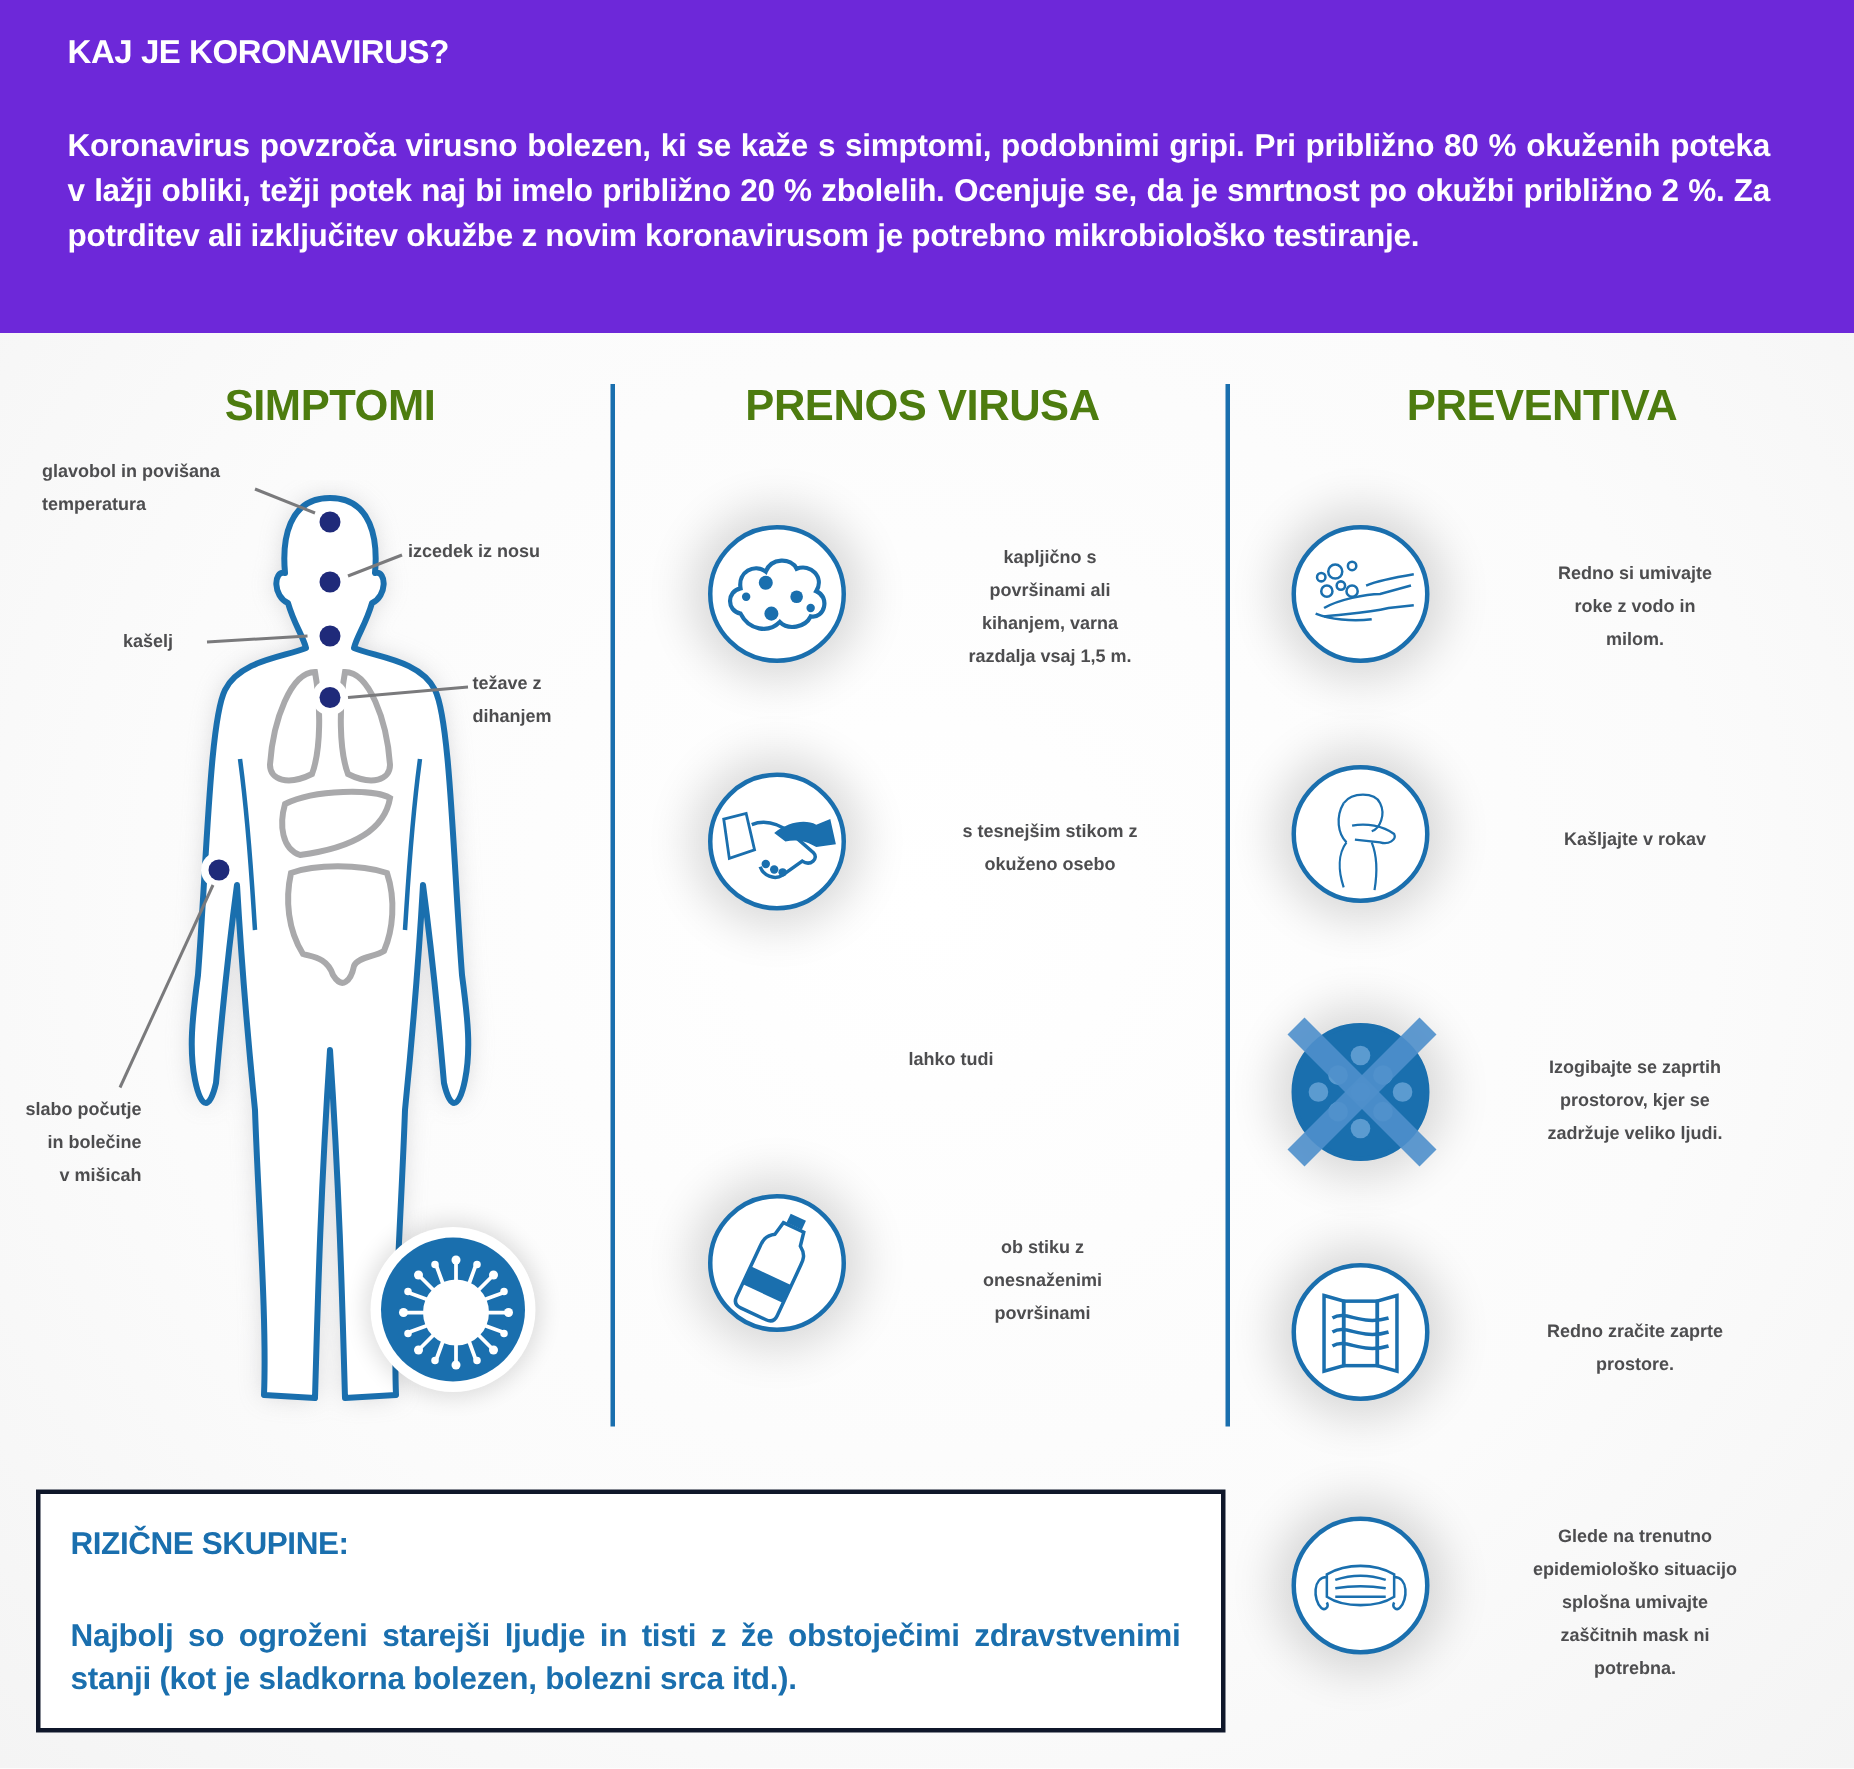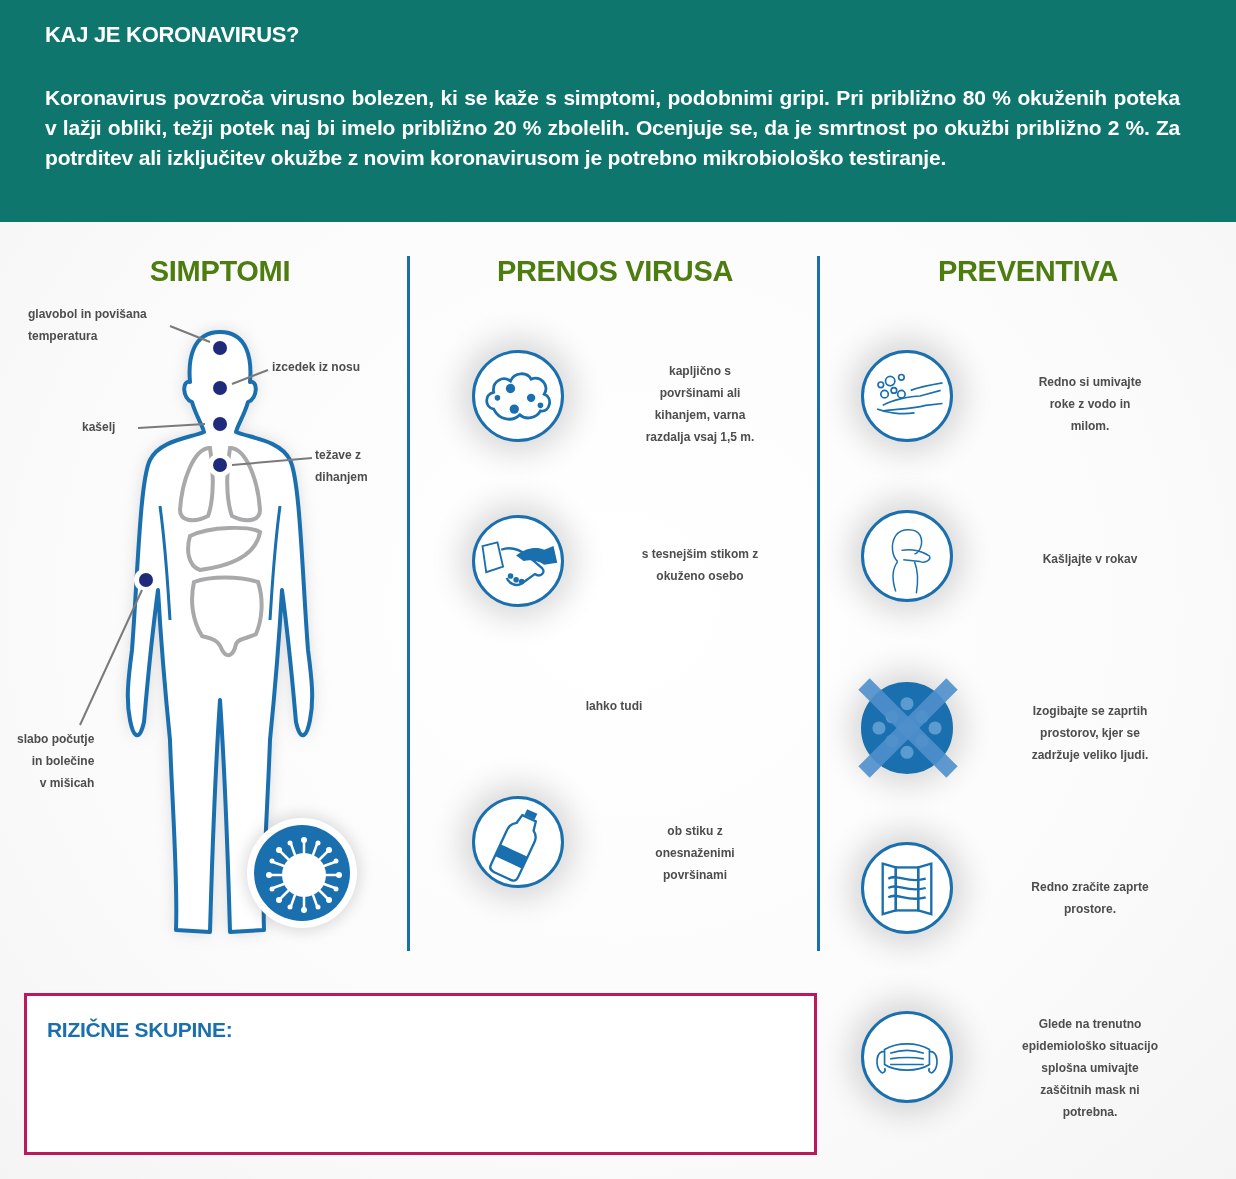--- a/index.html
+++ b/index.html
@@ -1,37 +1,37 @@
 <!DOCTYPE html>
 <html><head>
 <meta charset="utf-8">
 <style>
   * { box-sizing: border-box; margin: 0; padding: 0; }
   html, body { width: 1236px; height: 1179px; background: #ffffff; overflow: hidden; }
   body { font-family: "Liberation Sans", "DejaVu Sans", sans-serif; color: #4a4a4c; position: relative; }
 
-  .header { position: absolute; left: 0; top: 0; width: 1236px; height: 278px; background: #0f766e; color: #fff; }
+  .header { position: absolute; left: 0; top: 0; width: 1236px; height: 278px; background: #6d28d9; color: #fff; }
   .header h1 { position: absolute; left: 45px; top: 22px; font-size: 22px; font-weight: bold; letter-spacing: -0.3px; }
   .header p { position: absolute; left: 45px; top: 83px; width: 1135px; font-size: 21px; font-weight: bold; line-height: 30px; text-align: justify; letter-spacing: -0.2px; }
 
   .main { position: absolute; left: 0; top: 222px; width: 1236px; height: 957px;
           background: radial-gradient(ellipse at 50% 40%, #ffffff 0%, #fbfbfb 60%, #f4f4f4 100%); }
 
   .divider { position: absolute; top: 256px; width: 3px; height: 695px; background: #1a6fae; }
 
   .col-title { position: absolute; font-size: 29px; font-weight: bold; color: #4d7c0f; letter-spacing: -0.3px; text-align: center; }
 
   .label { position: absolute; font-size: 12px; font-weight: bold; color: #4d4d4f; line-height: 22px; }
   .center { text-align: center; }
 
   .icon-circle { position: absolute; width: 92px; height: 92px; border-radius: 50%; background: #fff;
                  border: 3px solid #1a6fae; box-shadow: 0 0 30px 12px rgba(0,0,0,0.14); overflow: hidden; }
   .icon-circle svg { width: 100%; height: 100%; display: block; }
 
-  .risk-box { position: absolute; left: 24px; top: 993px; width: 793px; height: 162px; border: 3px solid #be185d; background: #fff; }
+  .risk-box { position: absolute; left: 24px; top: 993px; width: 793px; height: 162px; border: 3px solid #0f172a; background: #fff; }
   .risk-box h2 { position: absolute; left: 20px; top: 22px; font-size: 21px; font-weight: bold; color: #1a6fae; letter-spacing: -0.3px; }
   .risk-box p { position: absolute; left: 20px; top: 80px; width: 740px; font-size: 21px; font-weight: bold; color: #1a6fae; line-height: 29px; text-align: justify; letter-spacing: -0.2px; }
 
   .body-figure { position: absolute; left: 110px; top: 320px; width: 240px; height: 630px; }
   .virus-badge { position: absolute; left: 247px; top: 818px; width: 110px; height: 110px; border-radius: 50%; background: #fff;
                  box-shadow: 0 0 14px 4px rgba(0,0,0,0.12); }
   .virus-badge .inner { position: absolute; left: 7px; top: 7px; width: 96px; height: 96px; border-radius: 50%; background: #1a6fae; overflow: hidden; }
 </style>
 </head>
 <body>
@@ -176,21 +176,21 @@
     <circle cx="38" cy="62" r="3" fill="#1a6fae"></circle>
       <circle cx="44" cy="66" r="3" fill="#1a6fae"></circle>
       <circle cx="50" cy="68" r="3" fill="#1a6fae"></circle>
   </svg>
 </div>
 <div class="label center" style="left:600px; top:543px; width:200px;text-align:center;">
   <div>s tesnejšim stikom z</div>
   <div>okuženo osebo</div>
 </div>
 
-<div class="label center" style="left:514px; top:695px; width:200px;text-align:center;">lahko tudi</div>
+<div class="label center" style="left:534px; top:695px; width:200px;text-align:center;">lahko tudi</div>
 
 <div class="icon-circle" style="left:472px; top:796px;">
   <svg viewBox="0 0 92 92">
     <g transform="rotate(25 46 46)">
       <rect x="40" y="10" width="12" height="7" fill="#1a6fae"></rect>
       <path d="M38 18 L54 18 L56 28 C62 32 62 36 62 40 L62 80 C62 84 60 86 56 86 L36 86 C32 86 30 84 30 80 L30 40 C30 36 30 32 36 28 Z" fill="#fff" stroke="#1a6fae" stroke-width="2.5"></path>
       <rect x="30" y="56" width="32" height="14" fill="#1a6fae"></rect>
     </g>
   </svg>
 </div>
@@ -294,13 +294,14 @@
 <div class="label center" style="left:990px; top:1013px; width:200px;">
   <div>Glede na trenutno</div>
   <div>epidemiološko situacijo</div>
   <div>splošna umivajte</div>
   <div>zaščitnih mask ni</div>
   <div>potrebna.</div>
 </div>
 
 <div class="risk-box">
   <h2>RIZIČNE SKUPINE:</h2>
+  <p>Najbolj so ogroženi starejši ljudje in tisti z že obstoječimi zdravstvenimi stanji (kot je sladkorna bolezen, bolezni srca itd.).</p>
 </div>
 
 </body></html>

